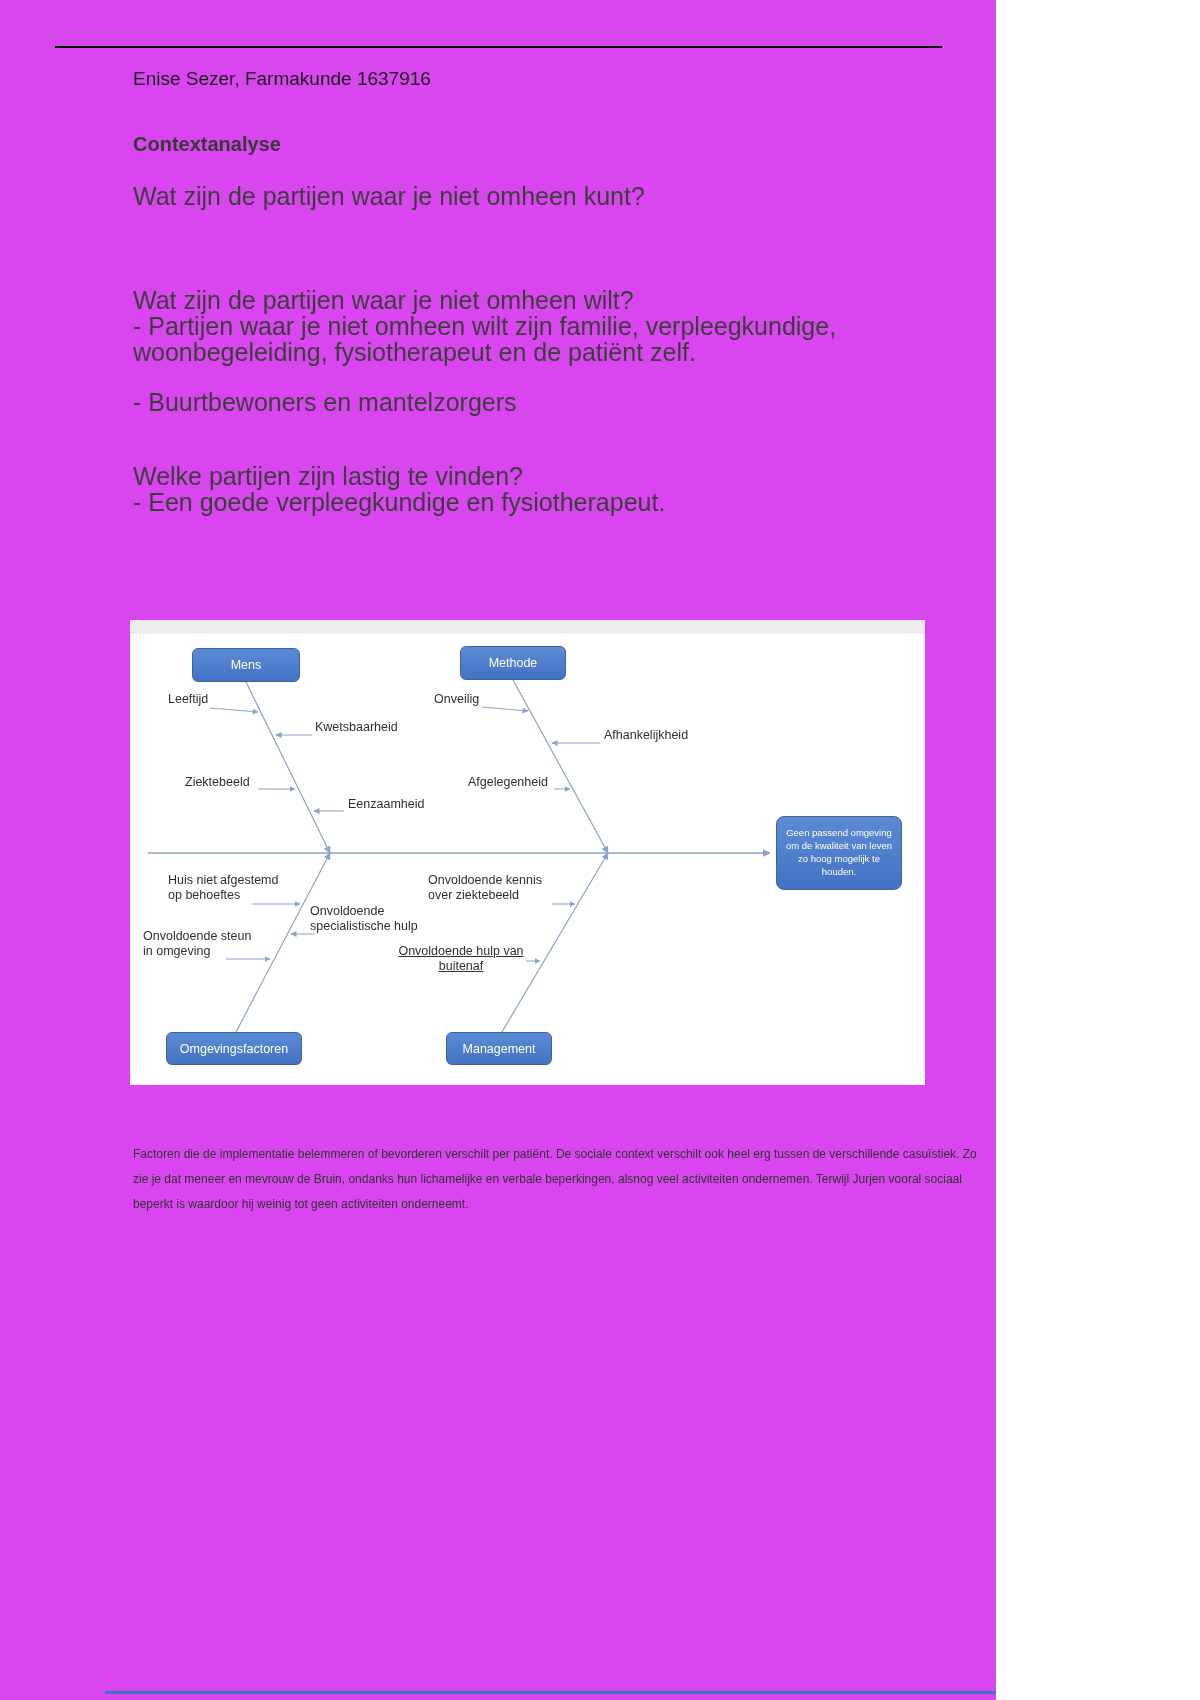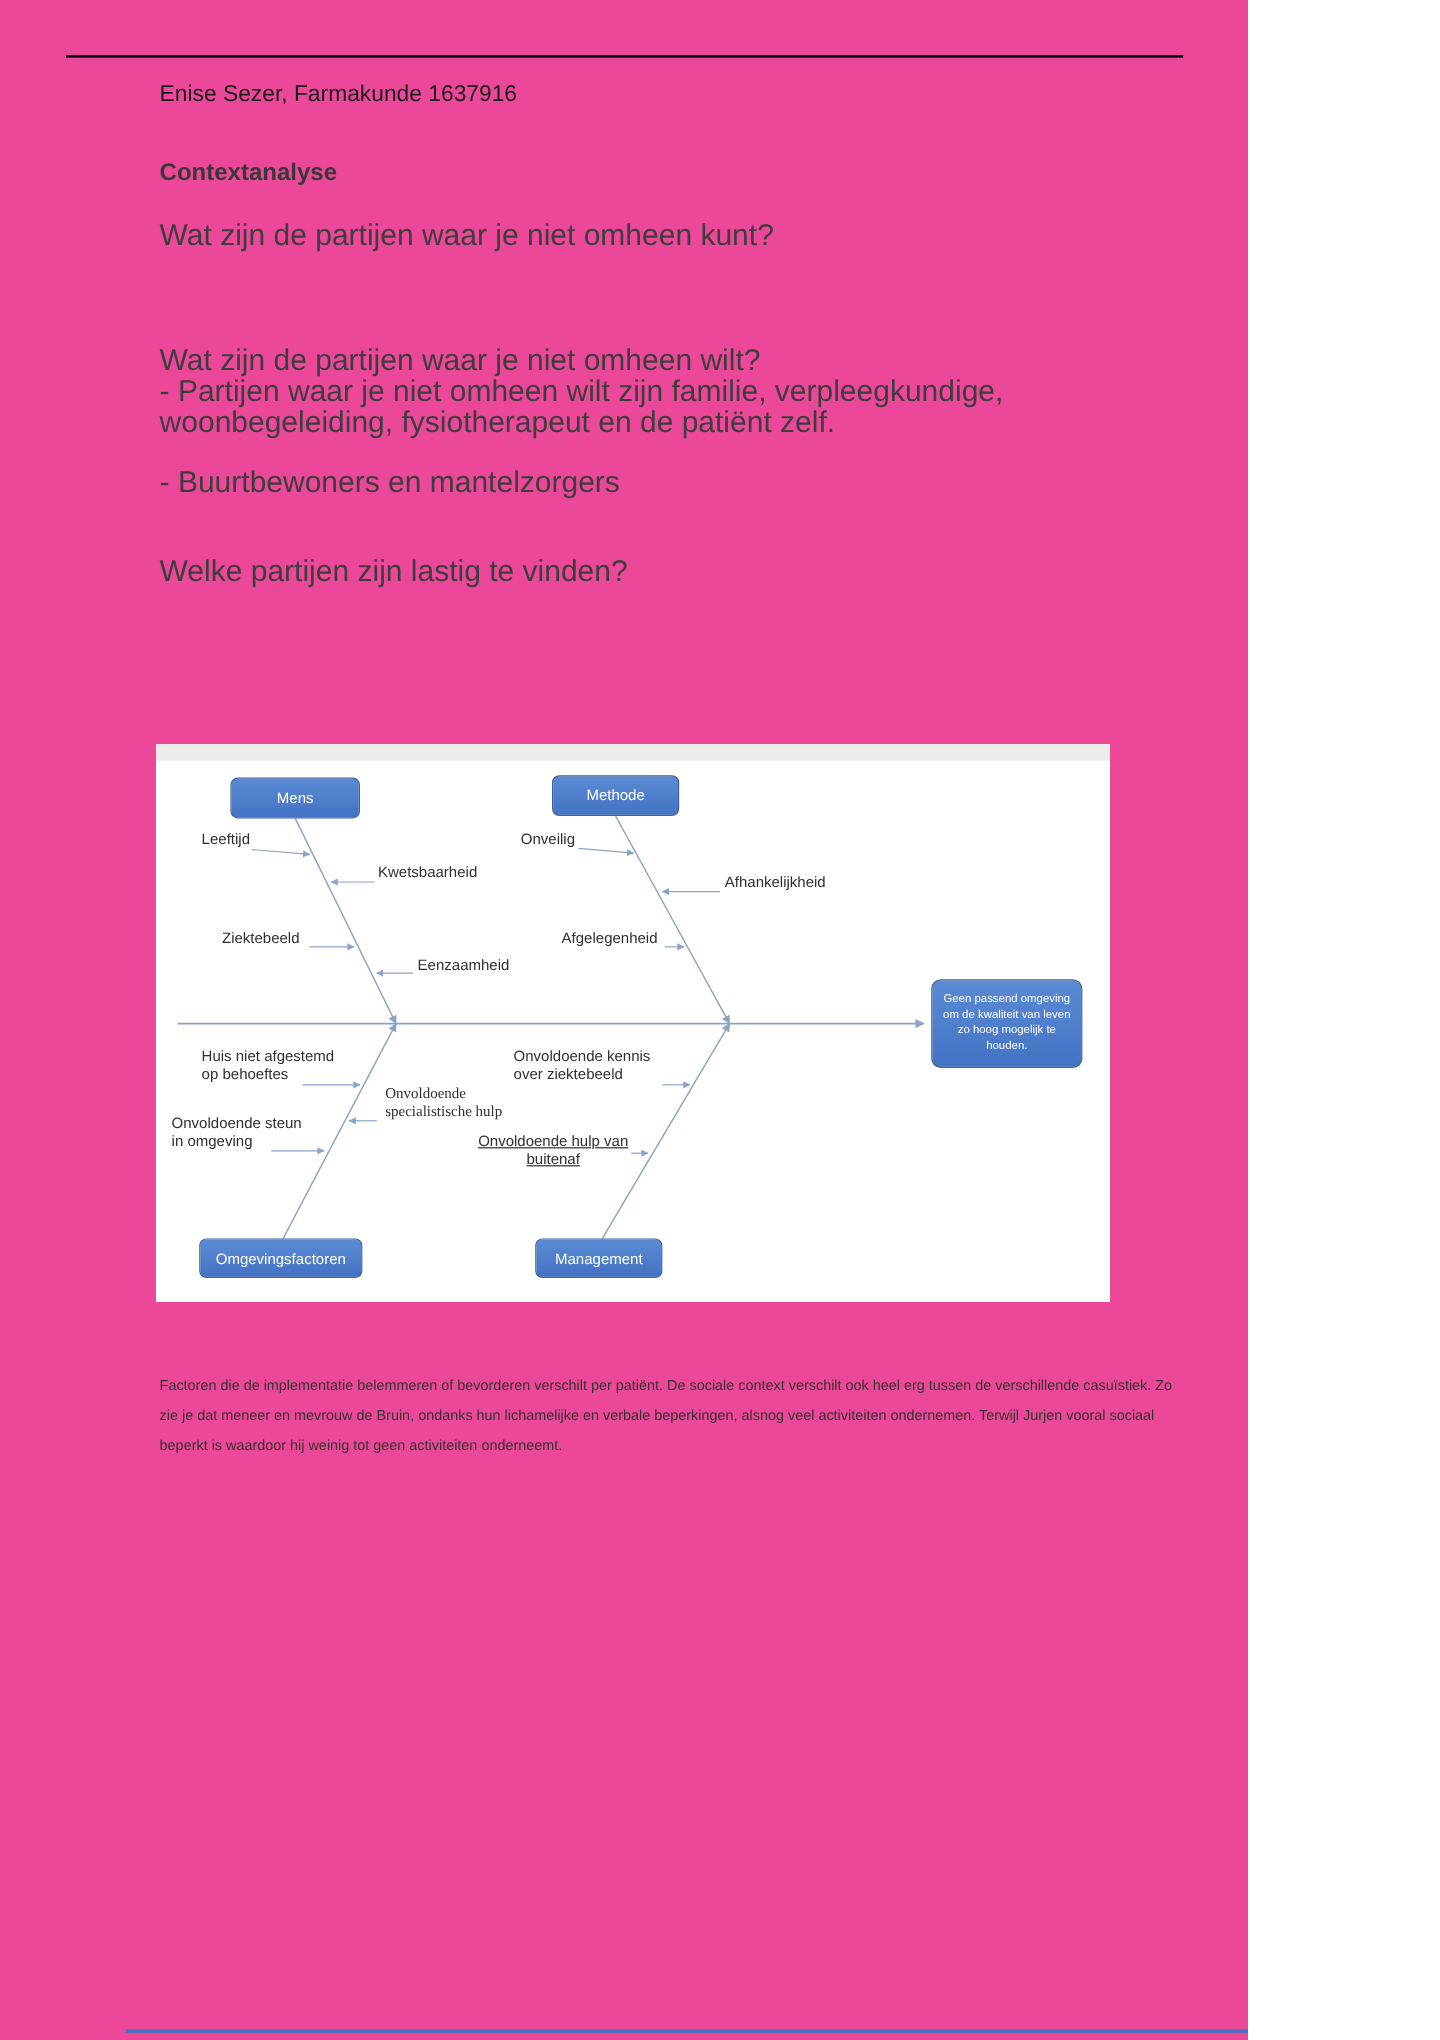--- a/index.html
+++ b/index.html
@@ -1,23 +1,22 @@
 <!DOCTYPE html>
 <html><head>
 <meta charset="utf-8">
 <style>
   html,body{margin:0;padding:0;background:#ffffff;}
   .page{
     position:relative;
     width:996px;
     height:1700px;
-    background:#ec4899;
+    background:#d946ef;
     font-family:"Liberation Sans", sans-serif;
     overflow:hidden;
-    padding-left:44px;
   }
   .top-rule{
     position:absolute;
     left:55px; right:54px; top:46px;
     height:2px; background:#000000;
   }
   .author-line{
     position:absolute;
     left:133px; top:68px;
     font-size:19px; color:#1c1c1c;
@@ -91,21 +90,21 @@
   .lbl.wrap{white-space:normal;}
   .lbl-leeftijd{left:38px; top:72px;}
   .lbl-kwetsbaarheid{left:185px; top:100px;}
   .lbl-ziektebeeld{left:55px; top:155px;}
   .lbl-eenzaamheid{left:218px; top:177px;}
   .lbl-onveilig{left:304px; top:72px;}
   .lbl-afhankelijkheid{left:474px; top:108px;}
   .lbl-afgelegenheid{left:338px; top:155px;}
   .lbl-huis{left:38px; top:253px; width:122px;}
   .lbl-steun{left:13px; top:309px; width:120px;}
-  .lbl-spec{left:191px; top:284px; width:130px;font-family:Liberation Serif, serif;}
+  .lbl-spec{left:180px; top:284px; width:130px;}
   .lbl-kennis{left:298px; top:253px; width:135px;}
   .lbl-hulpvan{left:262px; top:324px; width:138px; text-align:center;text-decoration:underline;}
   .bottom-blue-rule{
     position:absolute;
     left:105px; top:1691px; width:988px; height:3px;
     background:#4472c4;
   }
 </style>
 </head>
 <body>
@@ -126,20 +125,21 @@
     <span class="q" style="display:block;">Wat zijn de partijen waar je niet omheen wilt?</span>
     <span class="a" style="display:block;">- Partijen waar je niet omheen wilt zijn familie, verpleegkundige, woonbegeleiding, fysiotherapeut en de patiënt zelf.</span>
   </div>
 
   <div class="qa qa-3">
     <span class="a" style="display:block;">- Buurtbewoners en mantelzorgers</span>
   </div>
 
   <div class="qa qa-4">
     <span class="q" style="display:block;">Welke partijen zijn lastig te vinden?</span>
+    <span class="a" style="display:block;">- Een goede verpleegkundige en fysiotherapeut.</span>
   </div>
 
   <div class="diagram">
 
     <div class="diagram-topstrip"></div>
 
     <svg class="fishbone-svg" width="795" height="465" viewBox="0 0 795 465">
       <defs>
         <marker id="arr" markerWidth="8" markerHeight="8" refX="5.5" refY="3" orient="auto">
           <path d="M0,0 L6,3 L0,6 z" fill="#8ba3c7"></path>

